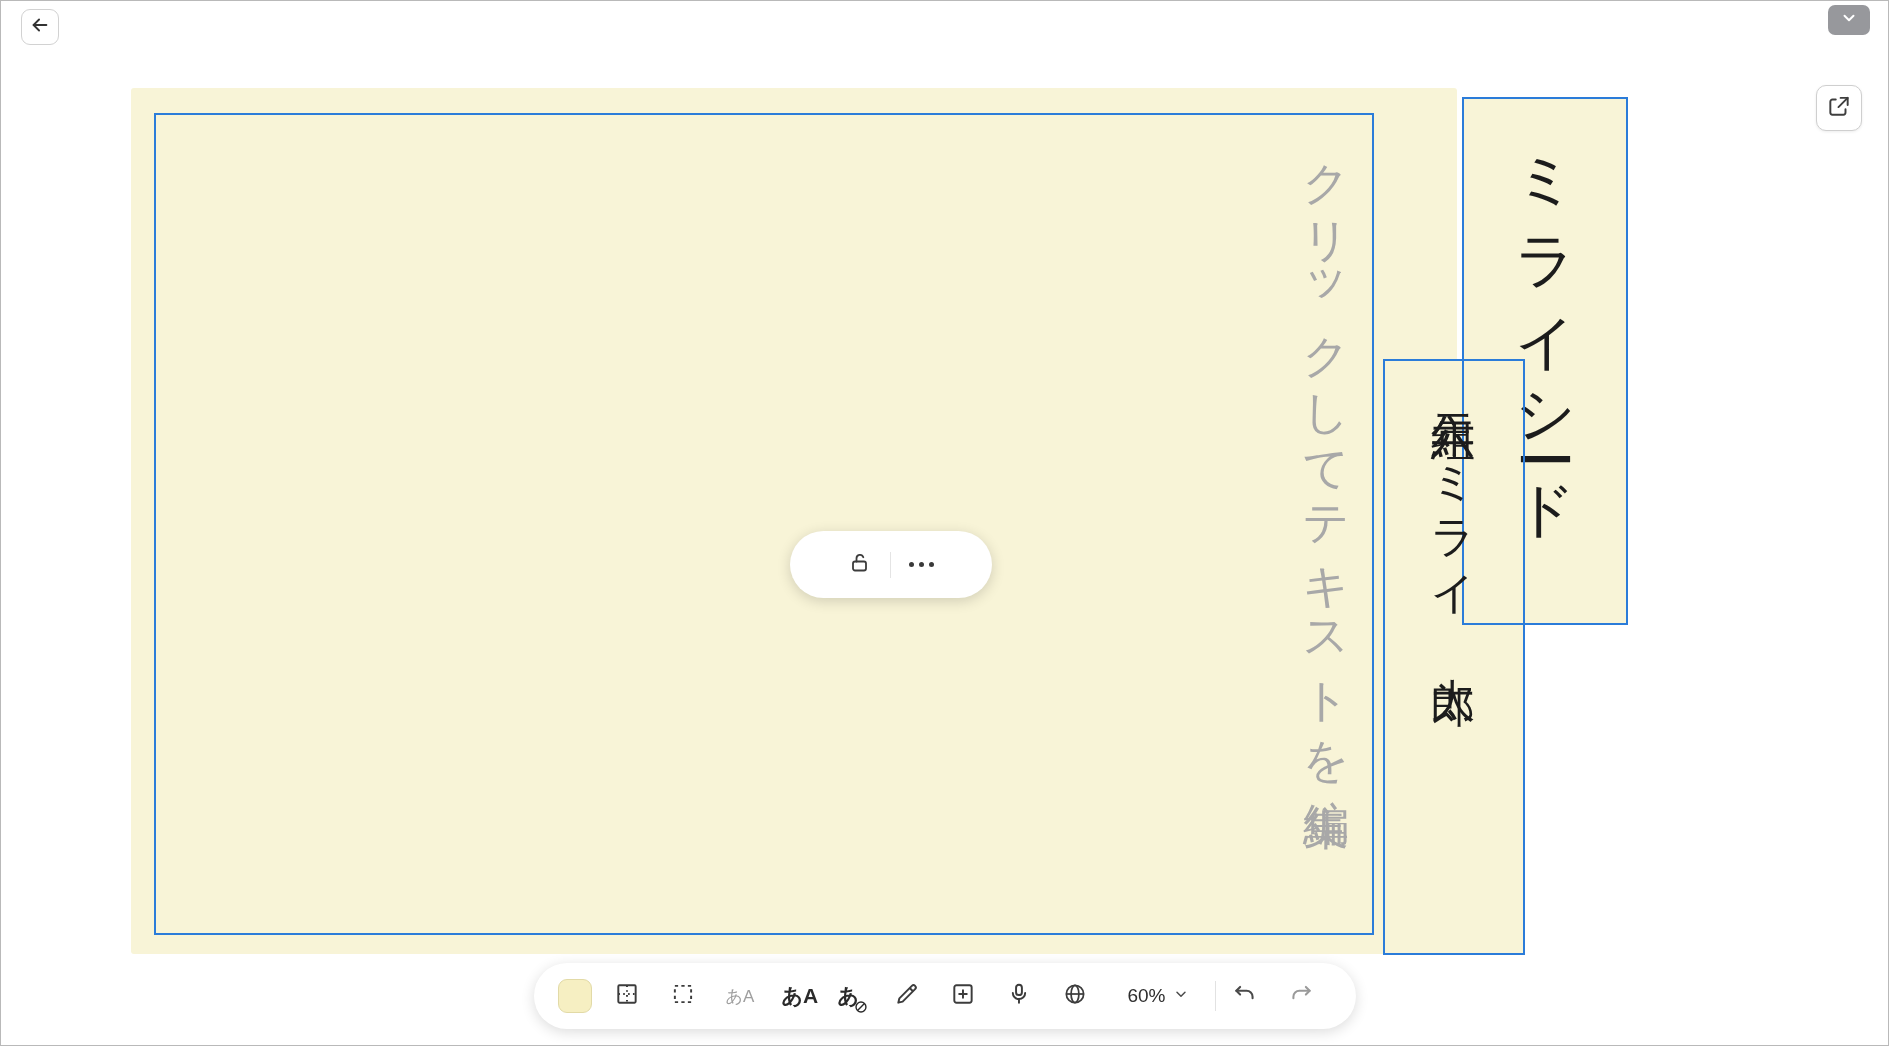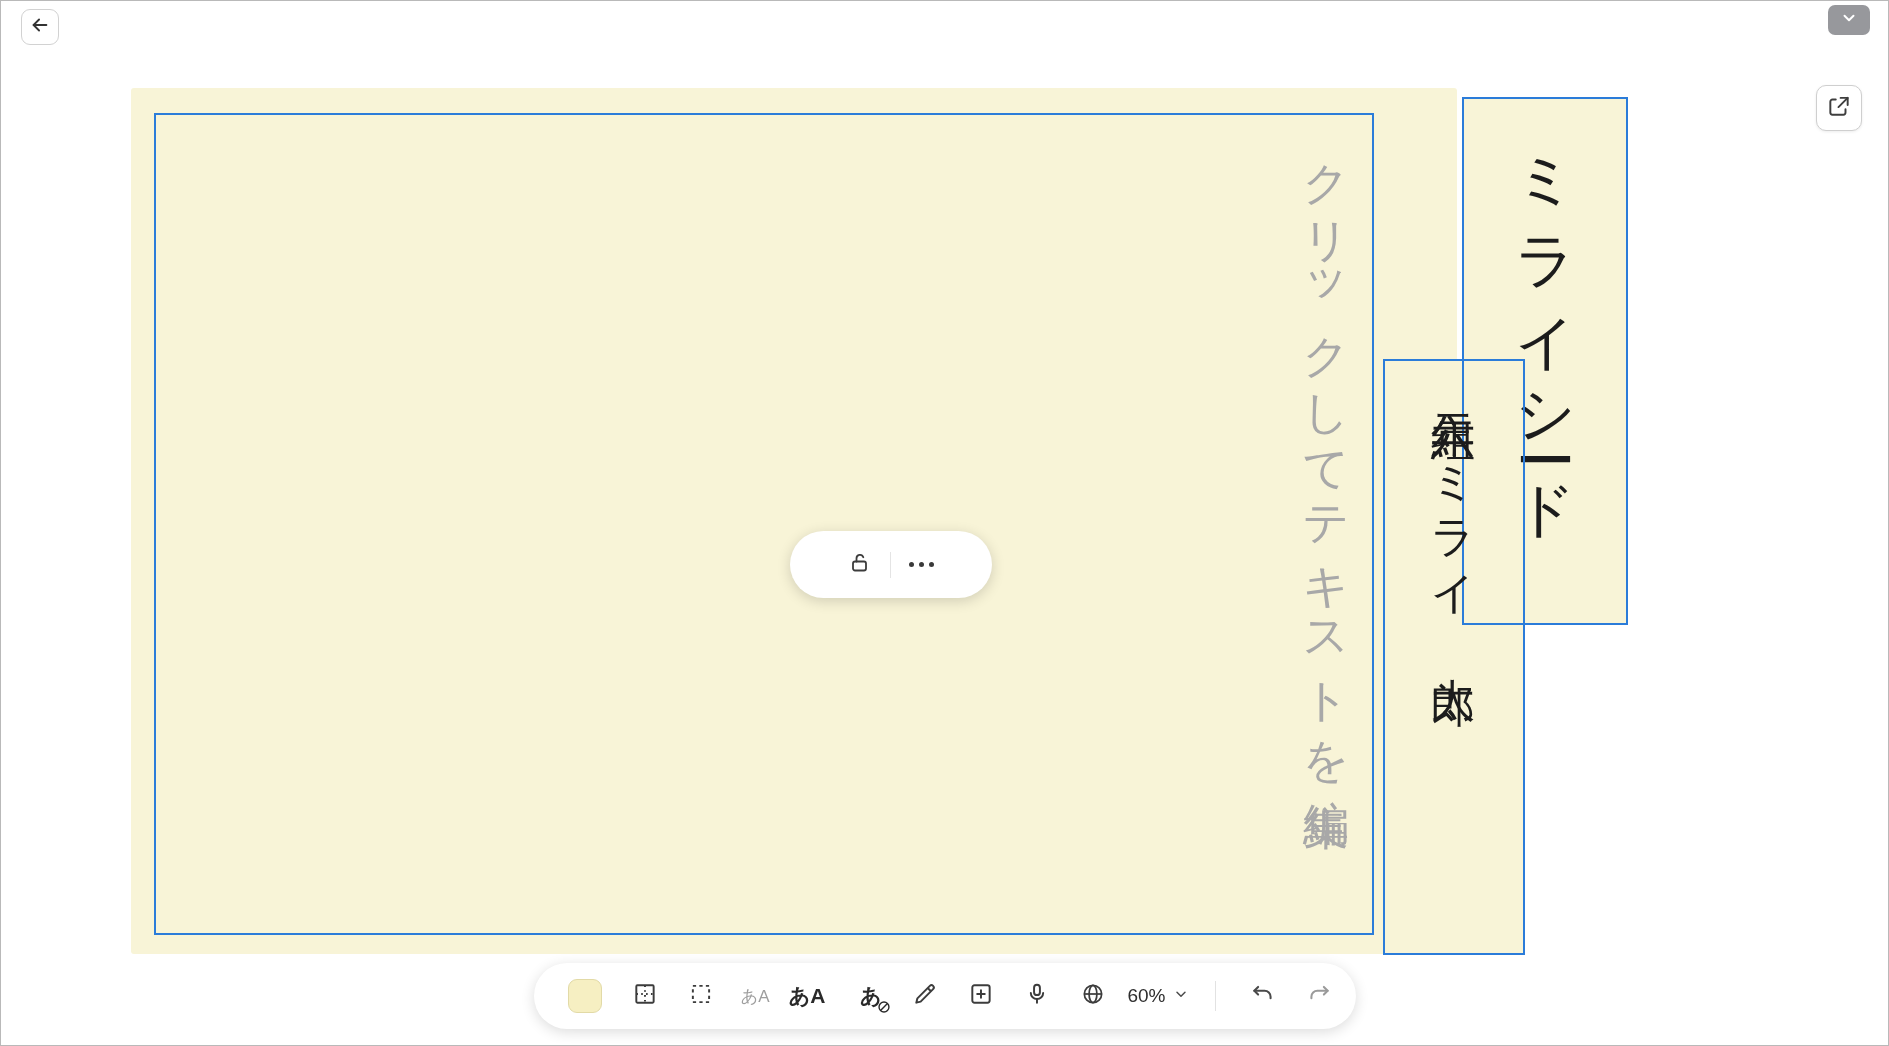--- a/index.html
+++ b/index.html
@@ -90,21 +90,21 @@
     position:absolute; left:50%; bottom:16px; transform:translateX(-50%);
     height:66px;
     background:#fff; border-radius:33px;
     box-shadow:0 3px 14px rgba(0,0,0,.14);
     display:flex; align-items:center; gap:12px;
     padding:0 24px;
     white-space:nowrap;
   }
   .tool-btn {
     width:44px; height:44px; border-radius:10px;
-    display:flex; align-items:center; justify-content:flex-end;
+    display:flex; align-items:center; justify-content:flex-start;
     cursor:pointer; flex:0 0 auto;
   }
   .swatch {
     width:34px; height:34px; border-radius:9px;
     background:#f6efc2; border:1px solid #e2daa6;
   }
   .font-small-label { font-size:17px; color:#9e9e9e; }
   .font-large-label { font-size:21px; font-weight:bold; color:#2a2a2a; }
   .ruby-wrap { position:relative; font-size:21px; font-weight:bold; color:#2a2a2a; }
   .ruby-wrap svg { position:absolute; right:-9px; bottom:-4px; }

